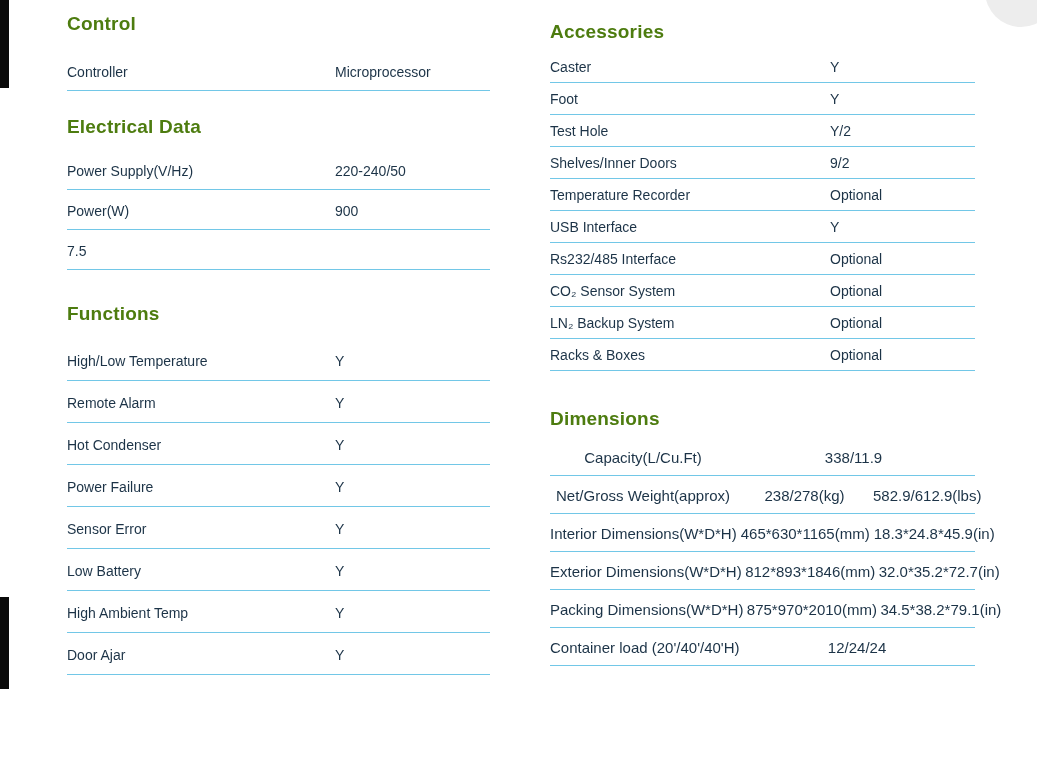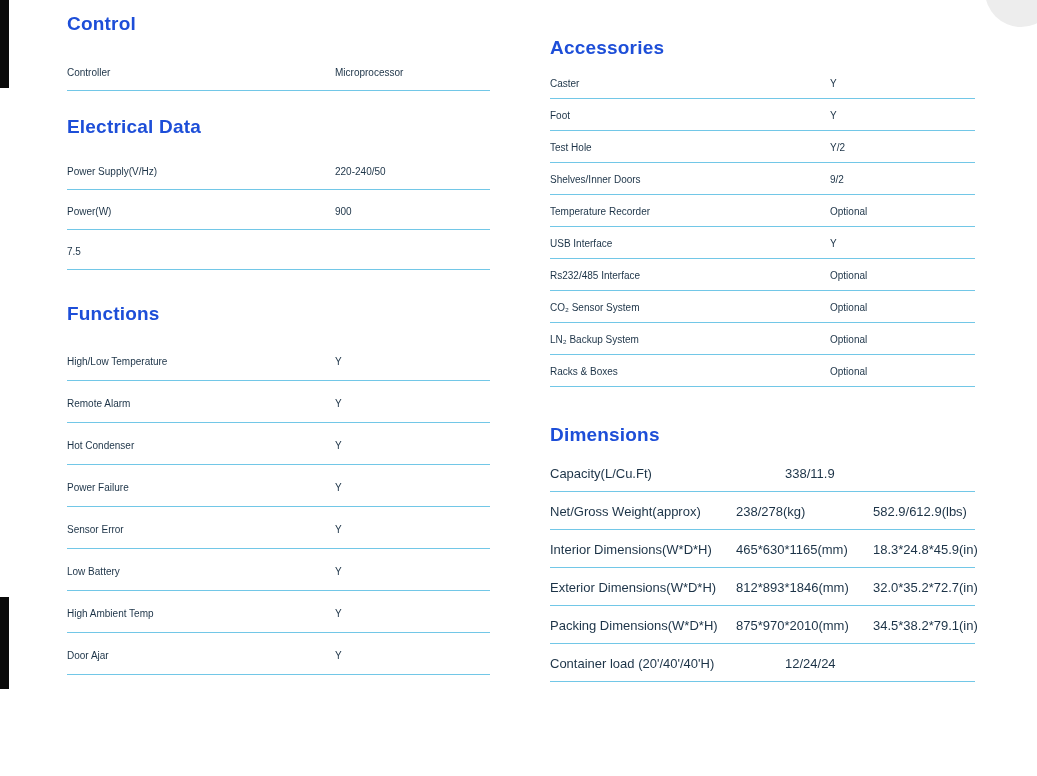--- a/index.html
+++ b/index.html
@@ -24,44 +24,44 @@
   
   .col { position: absolute; }
   .col.left  { left: 67px;  top: 12px; width: 423px; }
   .col.right { left: 550px; top: 20px; width: 425px; }
   
   .sec-title {
     margin: 0 0 16px 0;
     font-size: 19px;
     line-height: 23px;
     font-weight: 600;
-    color: #1d4ed8;
+    color: #4d7c0f;
     letter-spacing: .2px;
   }
   #electrical-title { margin: 24px 0 12px 0; }
   #functions-title  { margin: 32px 0 14px 0; }
-  #accessories-title { margin: 16px 0 8px 0; }
+  #accessories-title { margin: 0 0 8px 0; }
   #dimensions-title { margin: 36px 0 8px 0; }
   
   .row {
     display: flex;
     align-items: baseline;
     border-bottom: 1px solid #72c7e7;
-    font-size: 10px;
+    font-size: 14px;
     line-height: 17px;
     white-space: nowrap;
   }
   .t-left .row { padding: 13px 0 9px 0; }
   .t-functions .row { padding: 14px 0 10px 0; }
   .t-left .lbl { flex: 0 0 268px; }
   .t-left .val { flex: 1; }
   .t-acc .row { padding: 8px 0 6px 0; gap: 15px; }
   .t-acc .lbl { flex: 0 0 265px; }
   .t-acc .val { flex: 1; }
-  .t-dim .row { padding: 12px 0 9px 0; font-size: 13px; line-height: 16px; }
+  .t-dim .row { padding: 12px 0 9px 0; font-size: 15px; line-height: 16px; text-align: center; }
   .t-dim .lbl    { flex: 0 0 186px; overflow: visible; }
   .t-dim .metric { flex: 0 0 137px; }
   .t-dim .imperial { flex: 1; }
   .t-dim .row.single .metric { padding-left: 49px; }
 </style>
 </head>
 <body>
 
 <div class="page">
 

